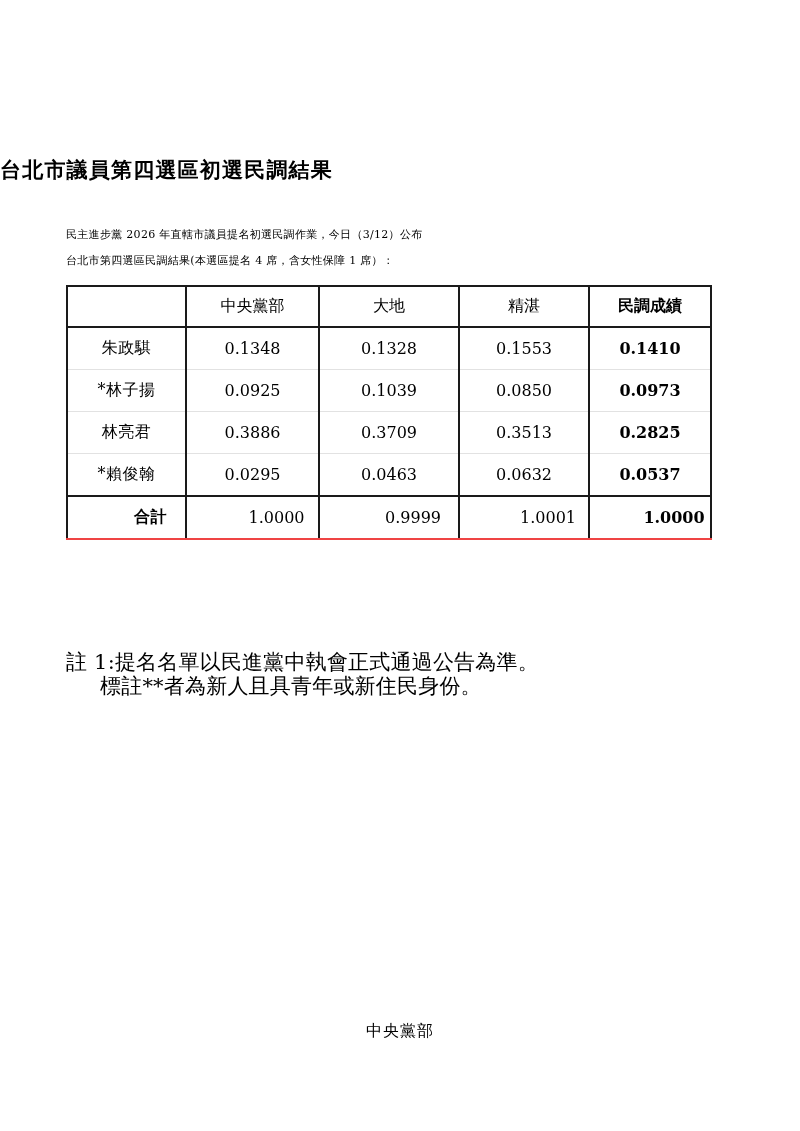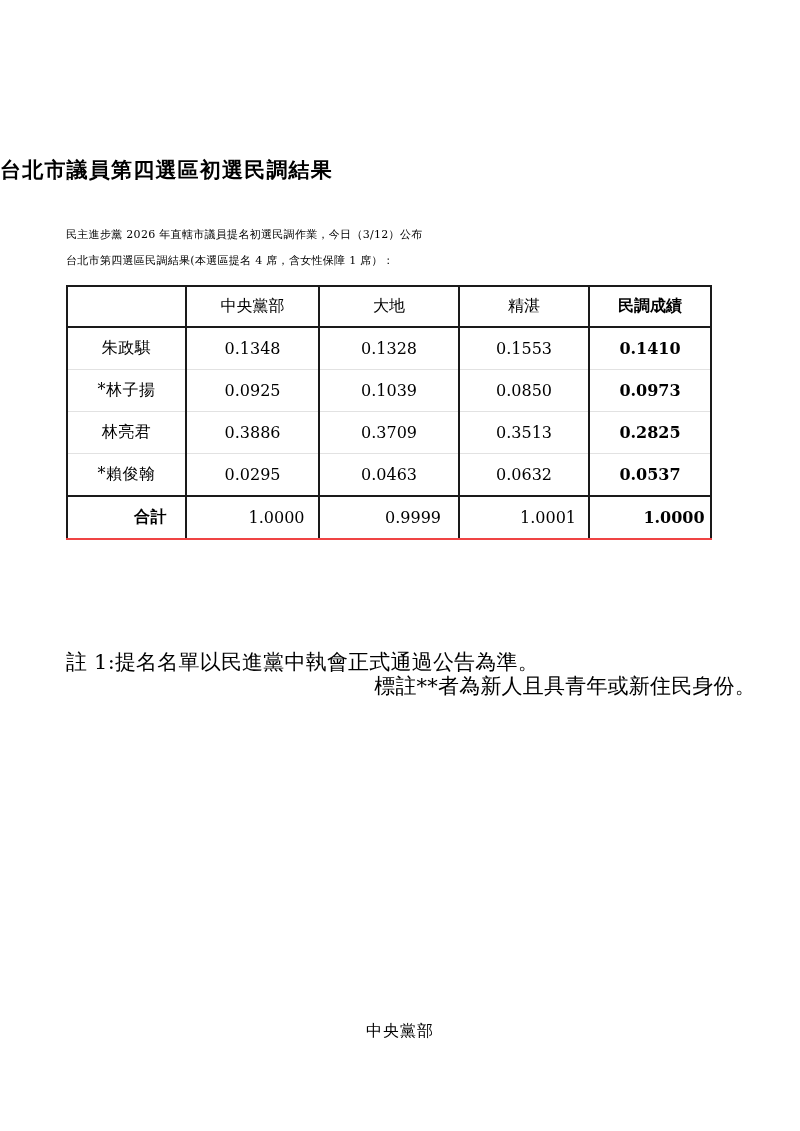--- a/index.html
+++ b/index.html
@@ -117,21 +117,21 @@
     left: 66px;
     top: 618px;
     width: 690px;
     font-size: 21px;
     line-height: 24px;
     letter-spacing: 0.2px;
     font-family: "DejaVu Serif", "Liberation Serif", serif;
     margin-top: 32px;
   }
   .note-line { white-space: nowrap; }
-  .note-cont { padding-left: 34px; white-space: nowrap; text-align: right; }
+  .note-cont { padding-left: 34px; white-space: nowrap; }
 
   
   .footer {
     position: absolute;
     left: 0;
     top: 1018px;
     width: 800px;
     text-align: center;
     font-size: 16px;
     line-height: 25px;

